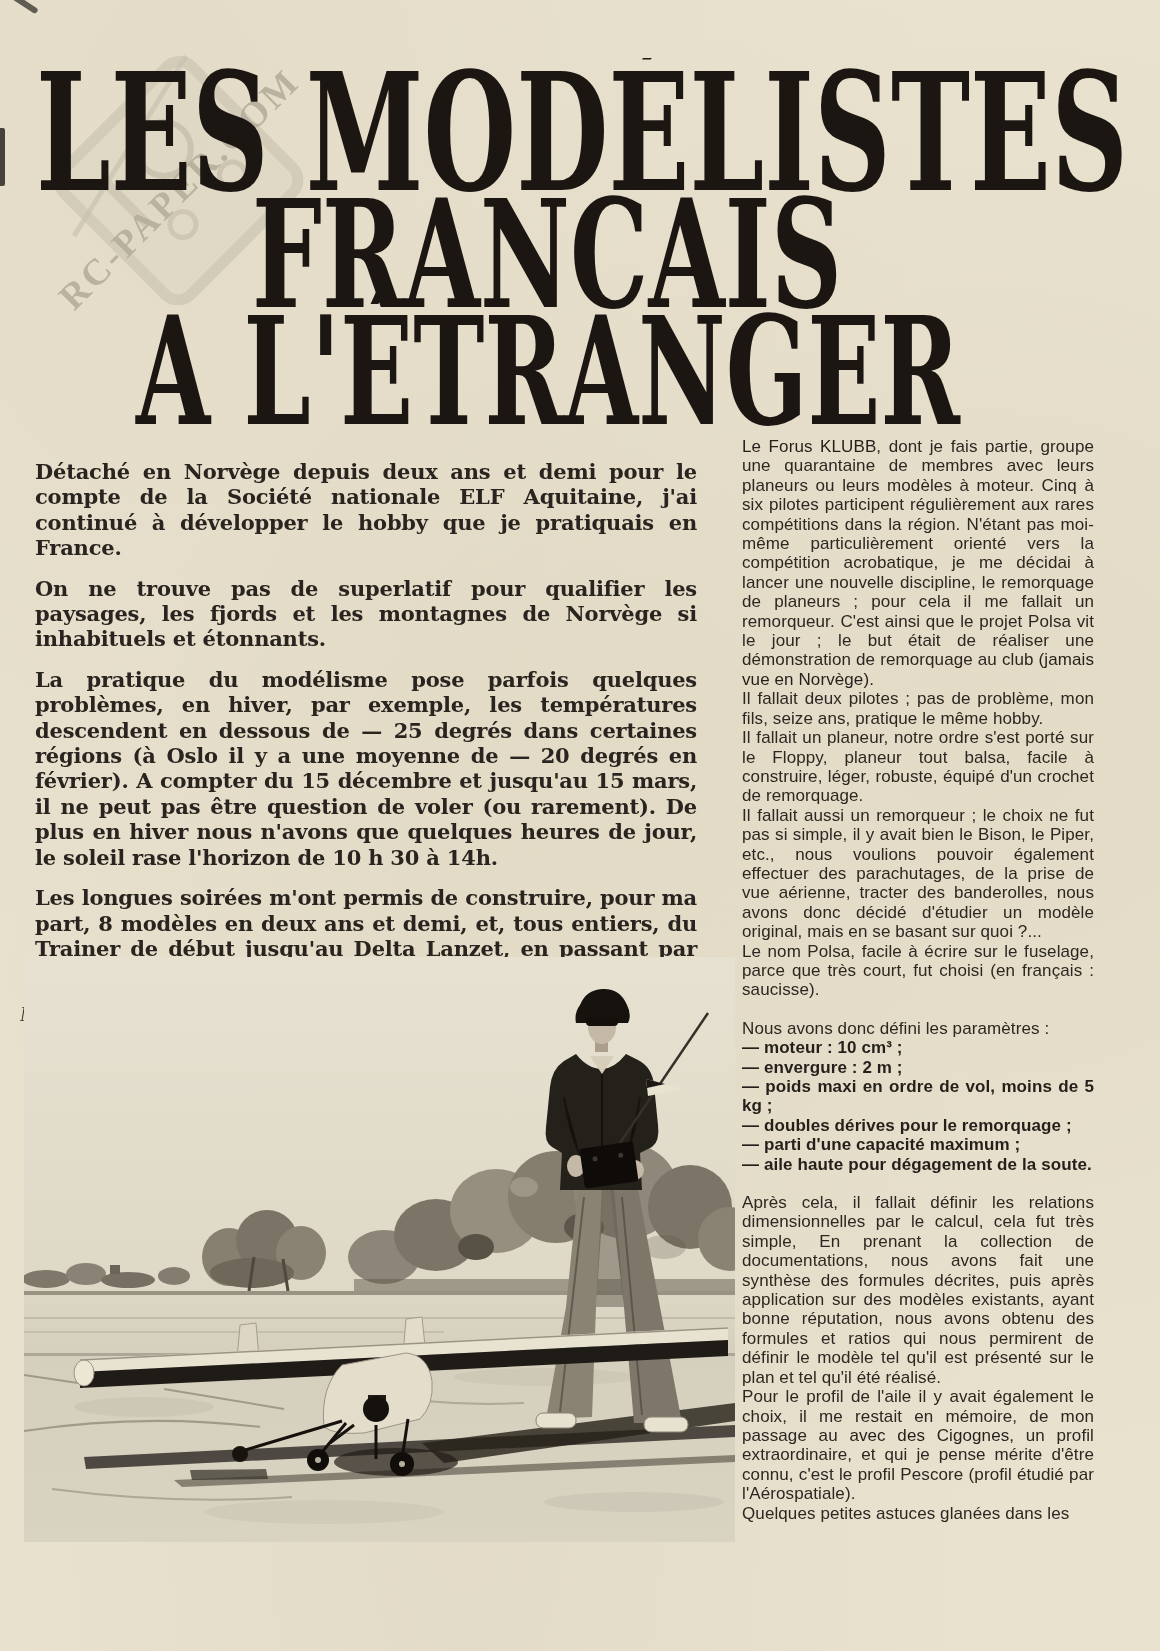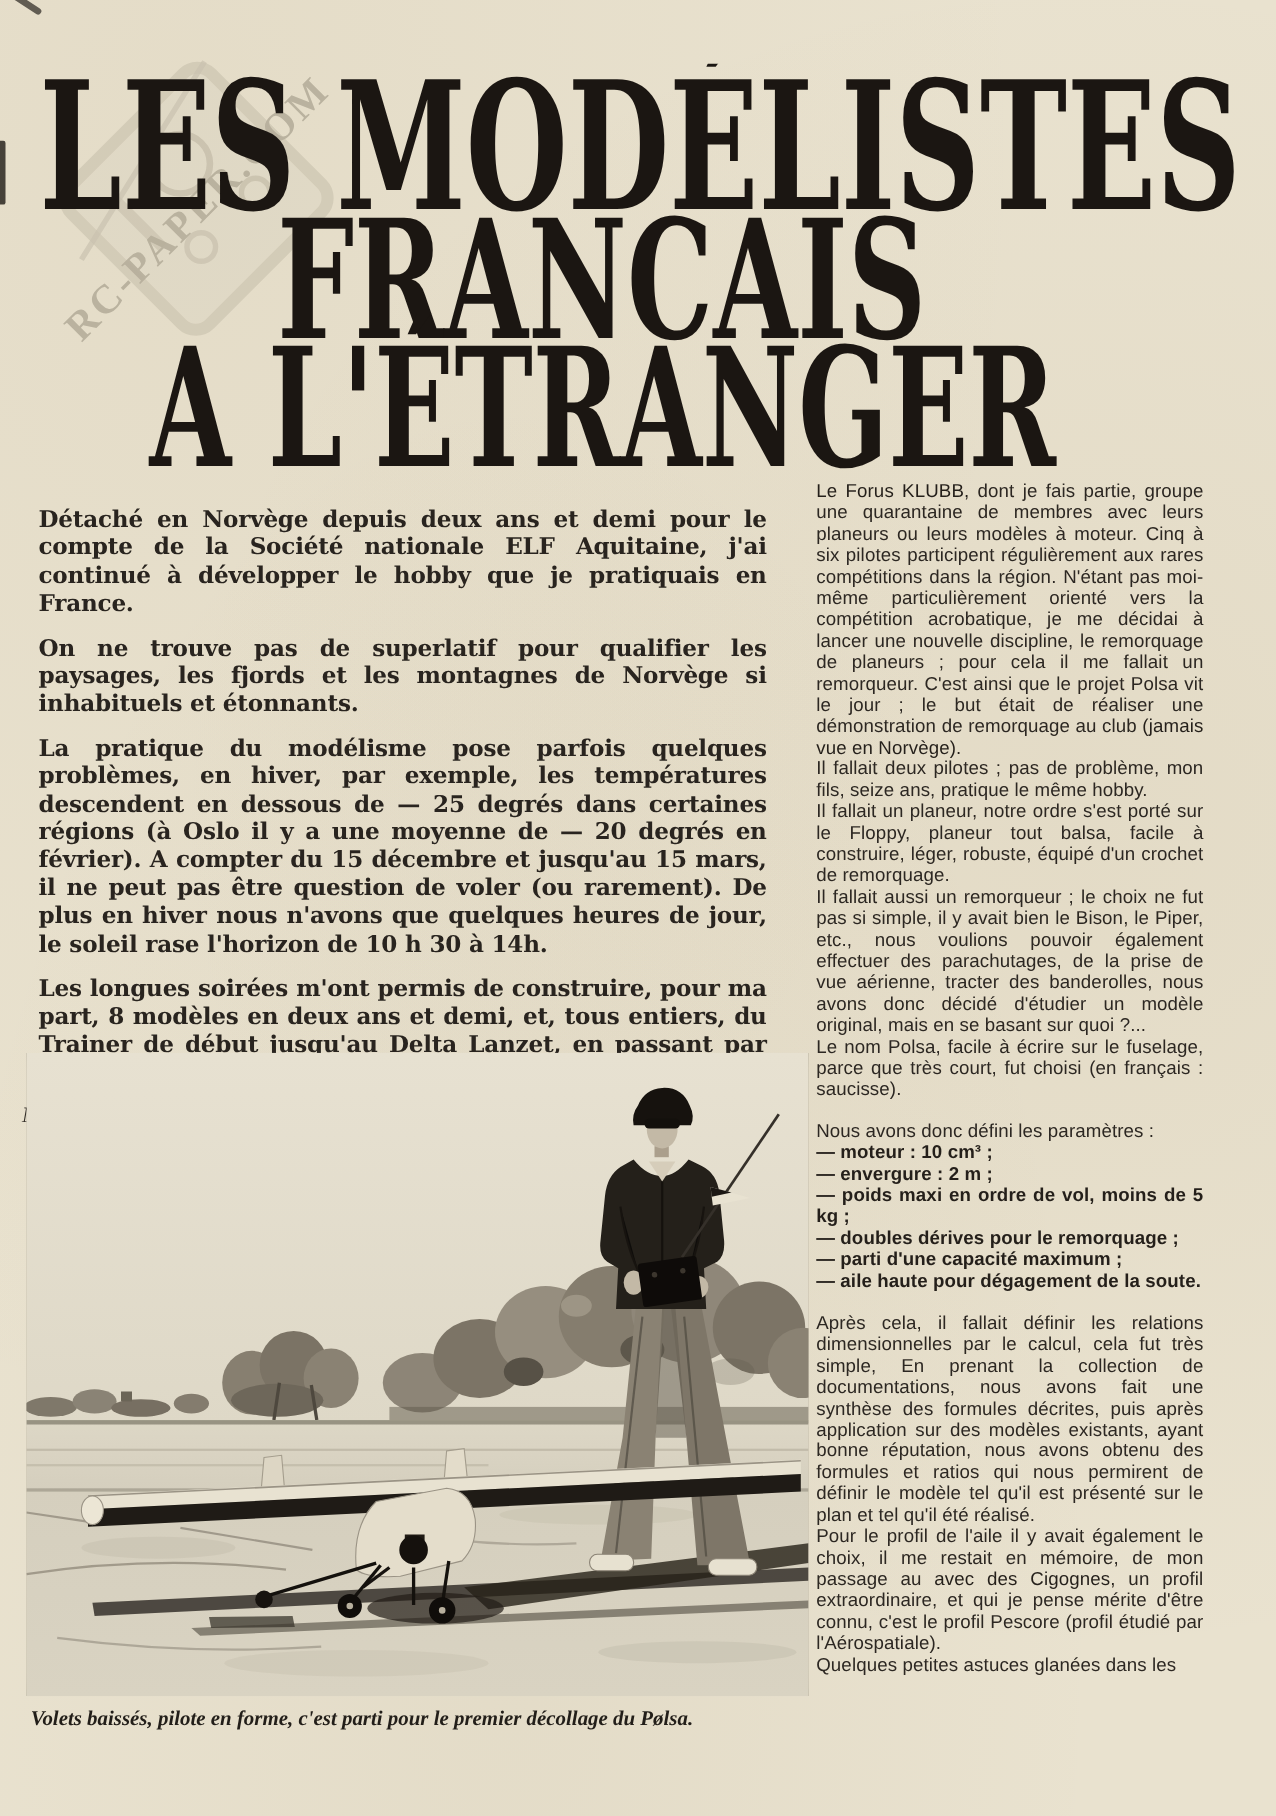--- a/index.html
+++ b/index.html
@@ -229,16 +229,15 @@
           <circle cx="216" cy="497" r="8" fill="#17130f"></circle>
           <circle cx="294" cy="503" r="11" fill="#100d0a"></circle>
           <circle cx="378" cy="507" r="12" fill="#100d0a"></circle>
           <circle cx="294" cy="503" r="3" fill="#b8b09e"></circle>
           <circle cx="378" cy="507" r="3" fill="#b8b09e"></circle>
         </g>
       </g>
     </svg>
   </div>
 
-  <div class="caption">Volets baissés, pilote en forme, c'est parti pour le premier décollage du Pølsa.</div>
   <div class="folio">70</div>
 
 </div>
 
 </body></html>

